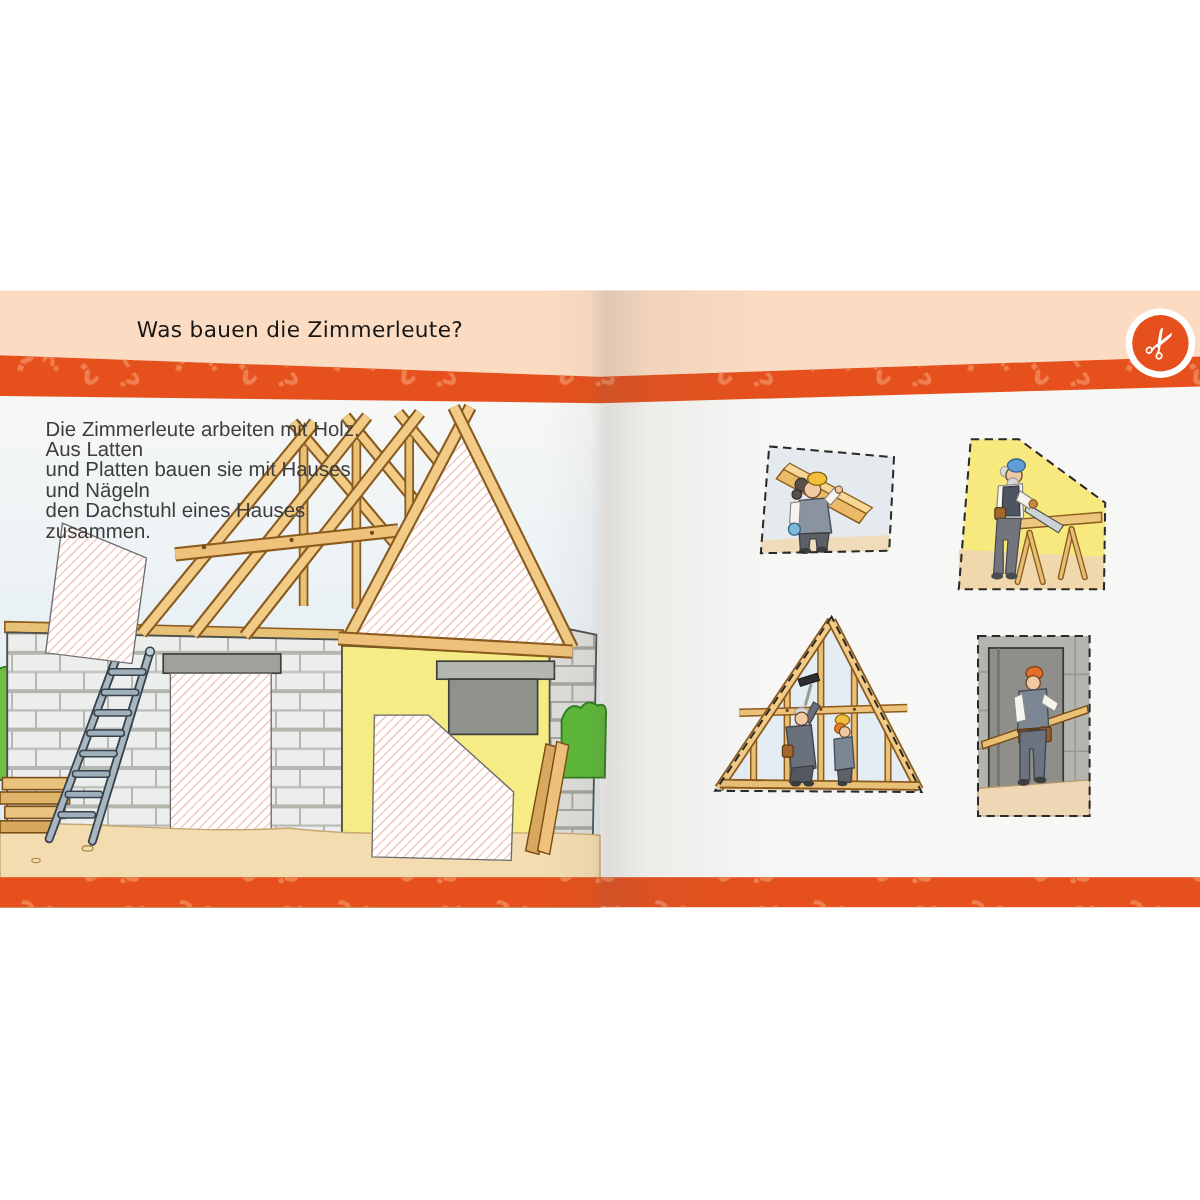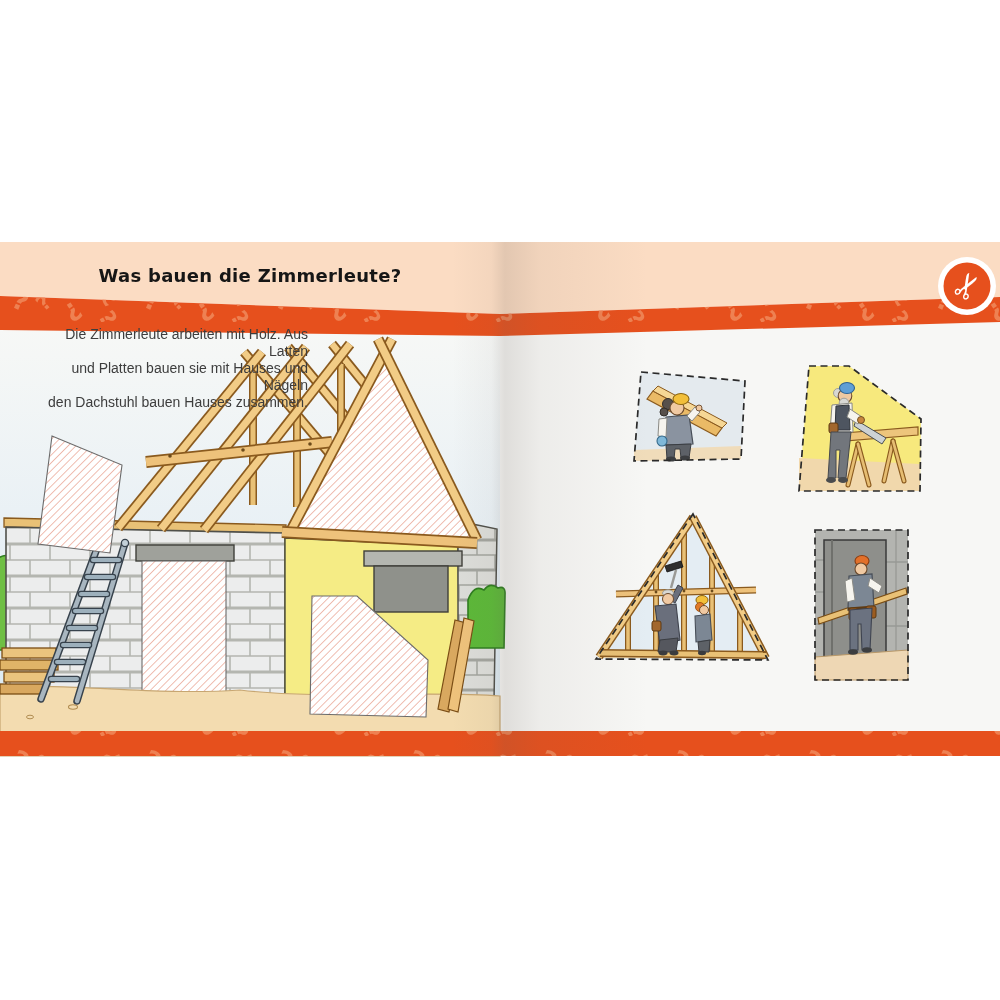--- a/index.html
+++ b/index.html
@@ -1,23 +1,23 @@
 <!DOCTYPE html>
 <html><head>
 <meta charset="utf-8">
 <style>
   html,body{margin:0;padding:0;background:#ffffff;}
   .stage{position:relative;width:1000px;height:1000px;background:#ffffff;overflow:hidden;
          font-family:"Liberation Sans",sans-serif;}
   .art{position:absolute;left:0;top:0;}
   .page-title{position:absolute;left:0;top:265px;width:500px;text-align:center;
-              font-family:"DejaVu Sans",sans-serif;font-weight:700;font-size:18px;
+              font-family:"DejaVu Sans",sans-serif;font-weight:400;font-size:18px;
               letter-spacing:.3px;color:#161616;}
-  .intro{position:absolute;left:38px;top:326px;width:270px;
-         font-size:14px;line-height:17px;color:#3d3d3d;text-align:right;}
+  .intro{position:absolute;left:38px;top:349px;width:270px;
+         font-size:17px;line-height:17px;color:#3d3d3d;}
   .intro span{display:block;}
 </style>
 </head>
 <body>
 
 <div class="stage">
 
 <svg class="art" width="1000" height="1000" viewBox="0 0 1000 1000">
   <defs>
     <linearGradient id="skyGrad" x1="0" y1="0" x2="0" y2="1">
@@ -312,16 +312,16 @@
   </g>
 
   <rect x="452" y="242" width="196" height="514" fill="url(#gutterGrad)"></rect>
 </svg>
 
 <div class="page-title">Was bauen die Zimmerleute?</div>
 
 <div class="intro">
   <span>Die Zimmerleute arbeiten mit Holz. Aus Latten</span>
   <span>und Platten bauen sie mit Hauses und Nägeln</span>
-  <span>den Dachstuhl bauen Hauses zusammen.</span>
+  <span>den Dachstuhl eines Hauses zusammen.</span>
 </div>
 
 </div>
 
 </body></html>

